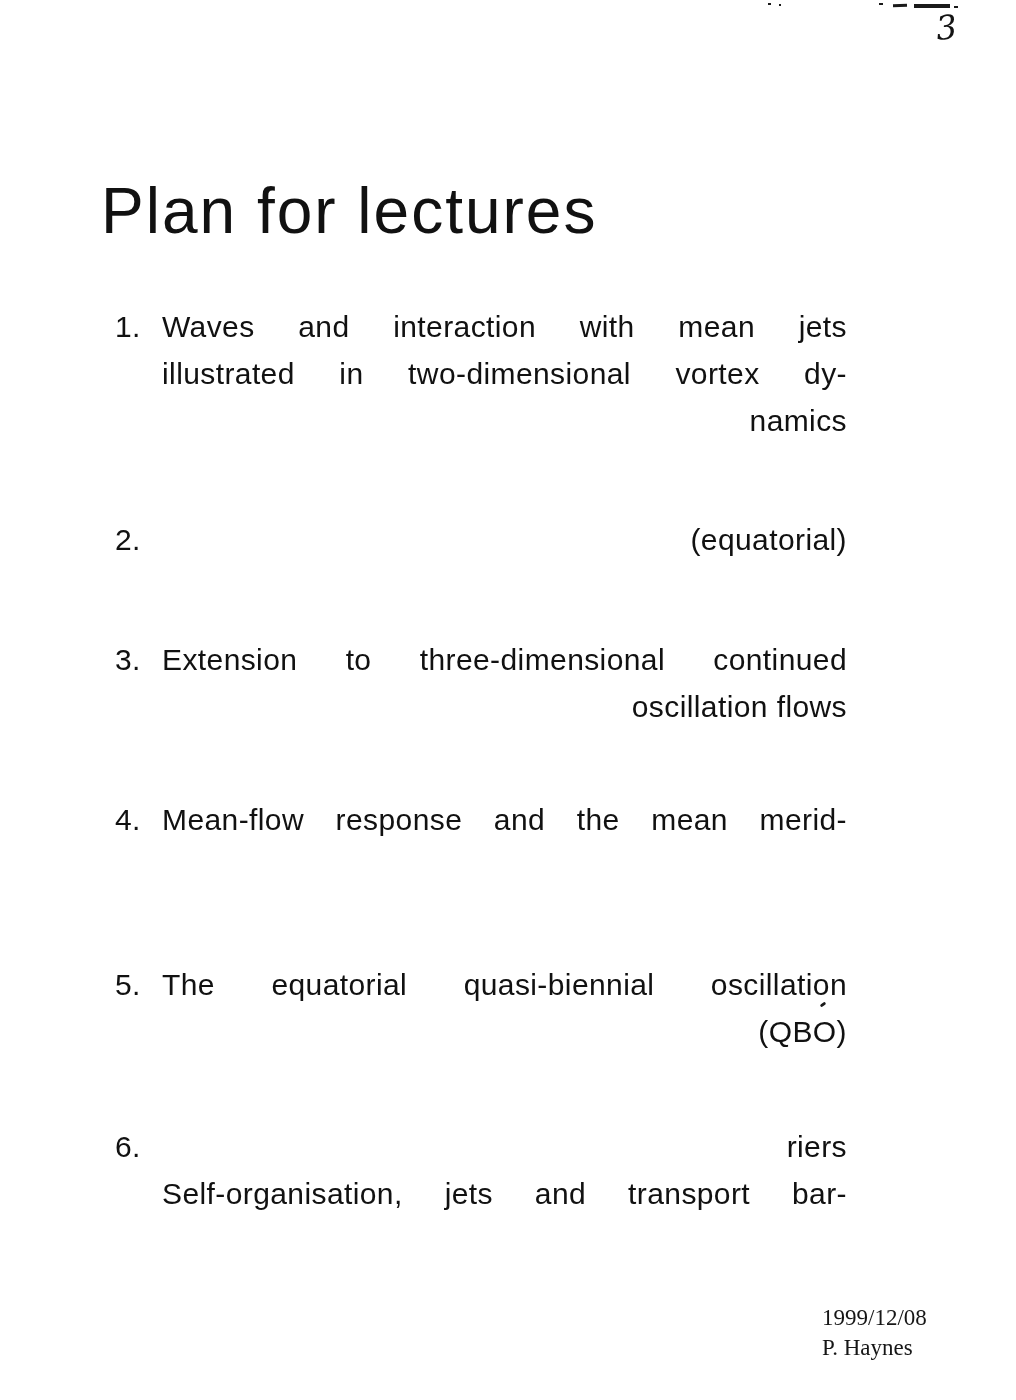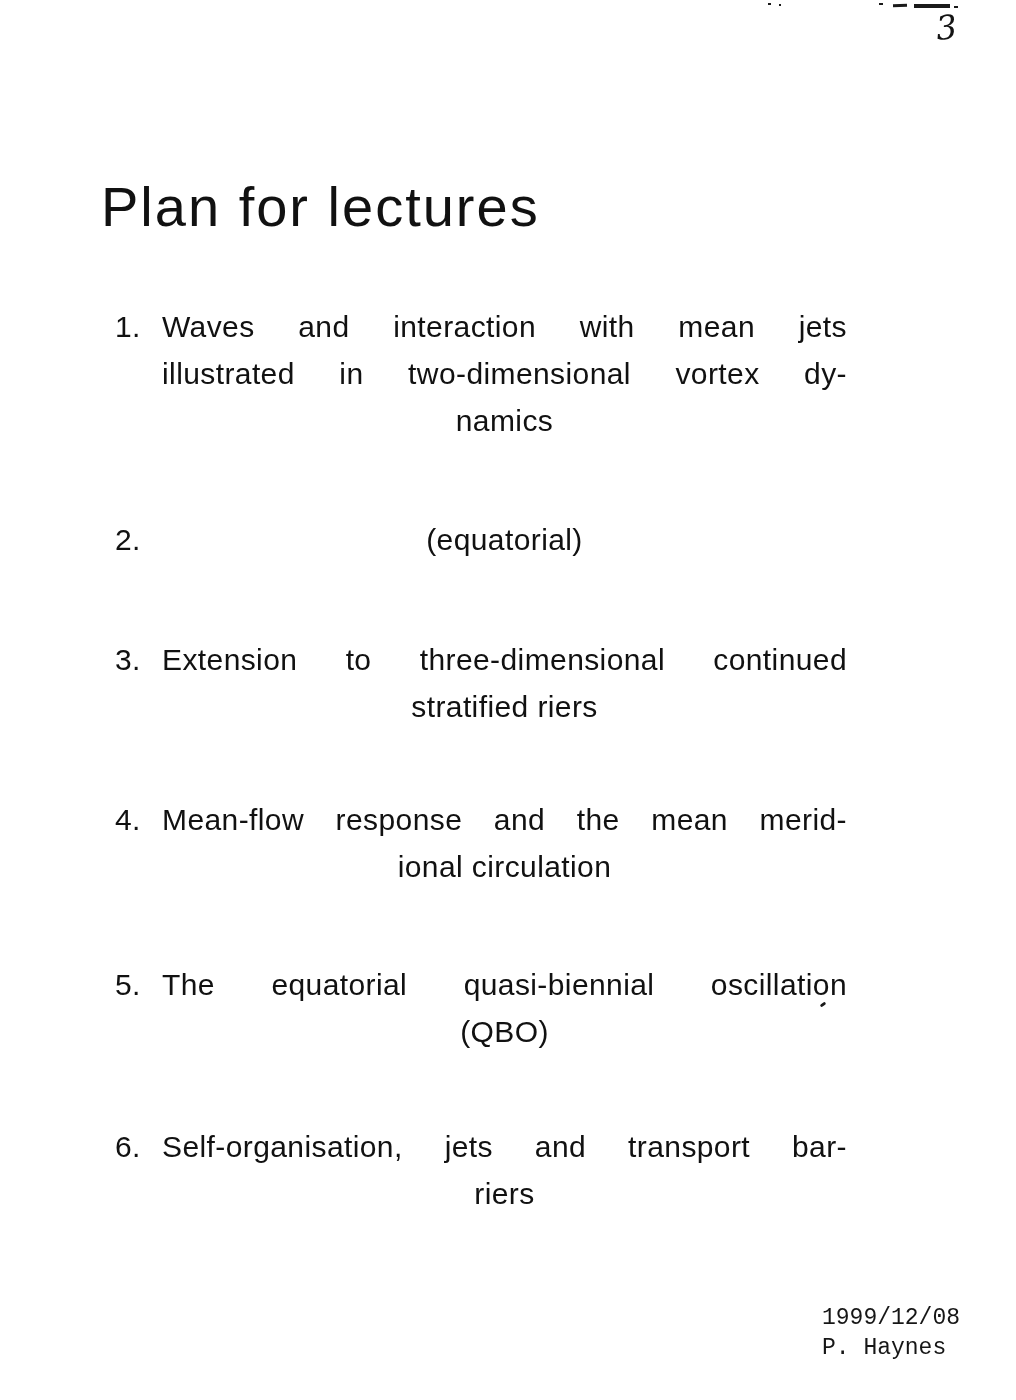--- a/index.html
+++ b/index.html
@@ -31,54 +31,54 @@
   .a-dot2 { left: 779px; top: 4px; width: 2px; height: 2px; }
   .a-dot3 { left: 879px; top: 3px; width: 4px; height: 2px; }
   .a-dash1 { left: 893px; top: 4px; width: 14px; height: 3px; transform: rotate(-2deg); }
   .a-dash2 { left: 914px; top: 4px; width: 36px; height: 4px; }
   .a-dot4 { left: 954px; top: 6px; width: 4px; height: 2px; }
   .a-comma { left: 820px; top: 1003px; width: 6px; height: 3px; transform: rotate(-35deg); border-radius: 2px; }
 
   .title {
     position: absolute;
     left: 101px; top: 174px;
-    font-size: 56px;
+    font-size: 64px;
     letter-spacing: 2px;
     font-weight: 400;
     white-space: nowrap;
   }
 
   .item {
     position: absolute;
     left: 115px;
     width: 732px;
     display: flex;
     font-size: 30px;
     letter-spacing: 0.4px;
   }
   .item .num {
     flex: none;
     width: 47px;
     line-height: 47px;
   }
   .item .lines { flex: 1 1 auto; min-width: 0; }
-  .line { line-height: 47px; text-align: center; }
+  .line { line-height: 47px; text-align: right; }
   .line.j { text-align: justify; text-align-last: justify; }
 
   .i1 { top: 303px; }
   .i2 { top: 516px; }
   .i3 { top: 636px; }
   .i4 { top: 796px; }
   .i5 { top: 961px; }
   .i6 { top: 1123px; }
 
   .footer {
     position: absolute;
     left: 822px; top: 1303px;
-    font-family: Liberation Mono, monospace;
+    font-family: Liberation Serif, serif;
     font-size: 23px;
     line-height: 30px;
     color: #161616;
   }
 </style>
 </head>
 <body>
 
 <div class="page">
 
@@ -107,45 +107,44 @@
     <span class="num">2.</span>
     <div class="lines">
       <div class="line">(equatorial)</div>
     </div>
   </div>
 
   <div class="item i3">
     <span class="num">3.</span>
     <div class="lines">
       <div class="line j">Extension to three-dimensional continued</div>
-      <div class="line">stratified riers</div>
+      <div class="line">oscillation flows</div>
     </div>
   </div>
 
   <div class="item i4">
     <span class="num">4.</span>
     <div class="lines">
       <div class="line j">Mean-flow response and the mean merid-</div>
-      <div class="line">ional circulation</div>
     </div>
   </div>
 
   <div class="item i5">
     <span class="num">5.</span>
     <div class="lines">
       <div class="line j">The equatorial quasi-biennial oscillation</div>
       <div class="line">(QBO)</div>
     </div>
   </div>
 
   <div class="item i6">
     <span class="num">6.</span>
     <div class="lines">
+      <div class="line">riers</div>
       <div class="line j">Self-organisation, jets and transport bar-</div>
-      <div class="line">riers</div>
     </div>
   </div>
 
   <div class="footer">
     <div>1999/12/08</div>
     <div>P. Haynes</div>
   </div>
 
 </div>
 

